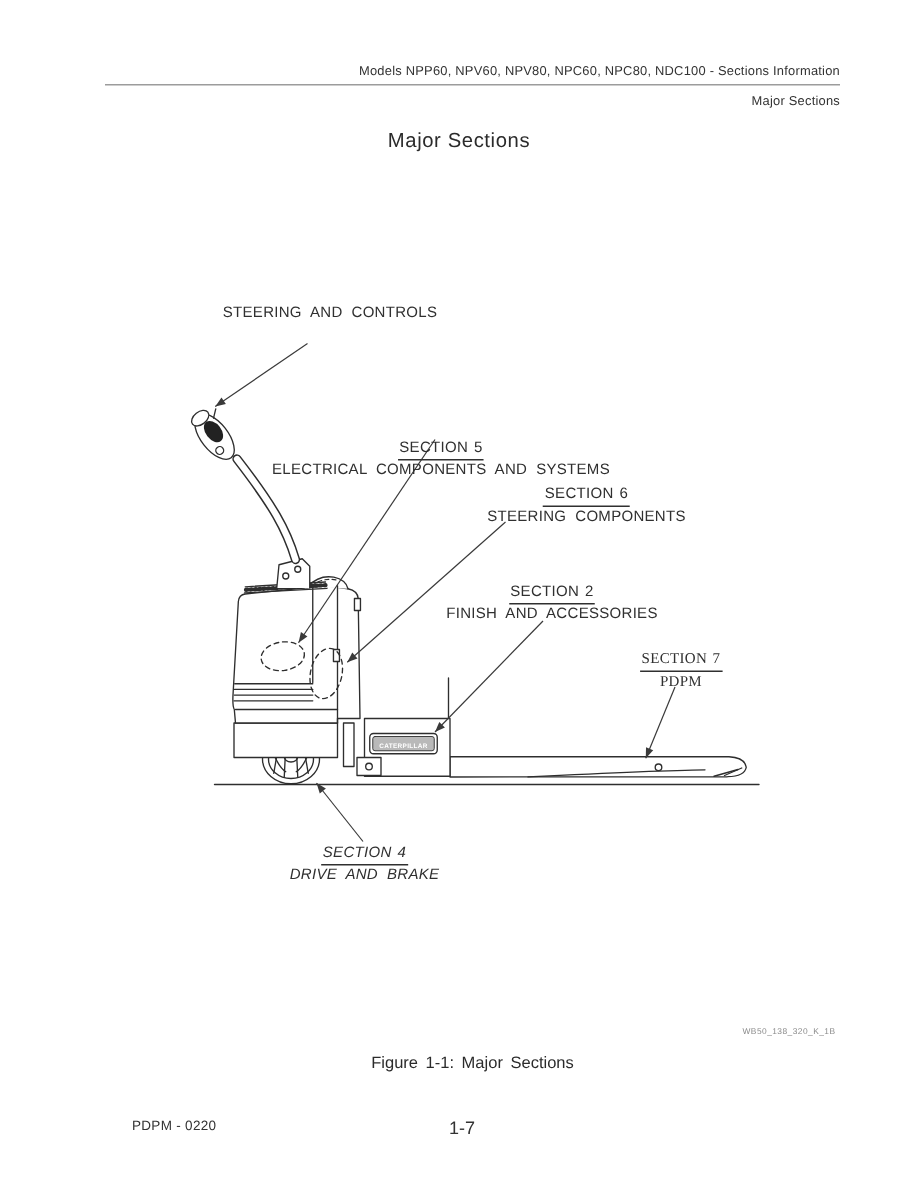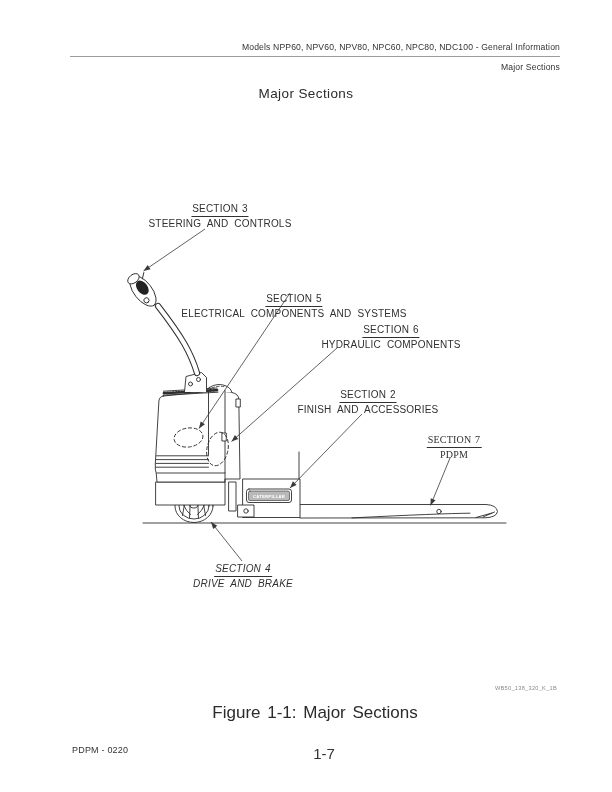--- a/index.html
+++ b/index.html
@@ -24,29 +24,29 @@
   }
   .callout .sec{display:inline-block;border-bottom:1px solid #303030;padding:0 1px .5px 1px;word-spacing:1px;}
   #c3{left:220px;top:202px;}
   #c5{left:294px;top:265px;margin-top:27px;}
   #c6{left:346px;top:323px;margin-left:45px;}
   #c2{left:368px;top:388px;text-align:center;}
   #c7{left:454px;top:433px;font-family:Liberation Serif, serif;}
   #c4{left:243px;top:562px;font-style:italic;}
   
   .ref-code{top:685px;right:55px;font-size:5.6px;letter-spacing:.3px;color:#8a8a8a;}
-  .fig-caption{top:703px;left:315px;transform:translateX(-50%);font-size:17px;word-spacing:2px;color:#2b2b2b;white-space:nowrap;}
+  .fig-caption{top:703px;left:315px;transform:translateX(-50%);font-size:11px;word-spacing:2px;color:#2b2b2b;white-space:nowrap;}
   
-  .footer-doc{top:745px;left:72px;font-size:9px;letter-spacing:.2px;color:#333;}
-  .footer-page{top:745px;left:308px;transform:translateX(-50%);font-size:15px;color:#333;margin-left:16px;}
+  .footer-doc{top:745px;left:88px;font-size:9px;letter-spacing:.2px;color:#333;}
+  .footer-page{top:745px;left:308px;transform:translateX(-50%);font-size:12px;color:#333;}
 </style>
 </head>
 <body>
 
-<div class="abs hdr-models">Models NPP60, NPV60, NPV80, NPC60, NPC80, NDC100 - General Information</div>
+<div class="abs hdr-models">Models NPP60, NPV60, NPV80, NPC60, NPC80, NDC100 - Sections Information</div>
 <div class="abs hdr-rule"></div>
 <div class="abs hdr-section">Major Sections</div>
 
 <div class="abs page-title">Major Sections</div>
 
 <svg class="abs fig-svg" width="612" height="792" viewBox="0 0 612 792">
   <defs>
     <marker id="arrow" markerWidth="9" markerHeight="7" refX="7.4" refY="3.5" orient="auto" markerUnits="userSpaceOnUse">
       <path d="M0.6,0.9 L7.4,3.5 L0.6,6.1 Z" fill="#3a3a3a"></path>
     </marker>
@@ -137,30 +137,29 @@
     <line x1="205" y1="229" x2="143.5" y2="271" marker-end="url(#arrow)"></line>
     <line x1="290" y1="293" x2="199" y2="428.5" marker-end="url(#arrow)"></line>
     <line x1="337" y1="348" x2="231.5" y2="441.5" marker-end="url(#arrow)"></line>
     <line x1="362" y1="414" x2="290" y2="488" marker-end="url(#arrow)"></line>
     <line x1="450" y1="458" x2="430.5" y2="505.5" marker-end="url(#arrow)"></line>
     <line x1="242" y1="561" x2="211" y2="522" marker-end="url(#arrow)"></line>
   </g>
 </svg>
 
 <div class="abs callout" id="c3">
-  <div><span class="sec">SECTION 3</span></div>
   <div>STEERING AND CONTROLS</div>
 </div>
 <div class="abs callout" id="c5">
   <div><span class="sec">SECTION 5</span></div>
   <div>ELECTRICAL COMPONENTS AND SYSTEMS</div>
 </div>
 <div class="abs callout" id="c6">
   <div><span class="sec">SECTION 6</span></div>
-  <div>HYDRAULIC COMPONENTS</div>
+  <div>STEERING COMPONENTS</div>
 </div>
 <div class="abs callout" id="c2">
   <div><span class="sec">SECTION 2</span></div>
   <div>FINISH AND ACCESSORIES</div>
 </div>
 <div class="abs callout" id="c7">
   <div><span class="sec">SECTION 7</span></div>
   <div>PDPM</div>
 </div>
 <div class="abs callout" id="c4">

